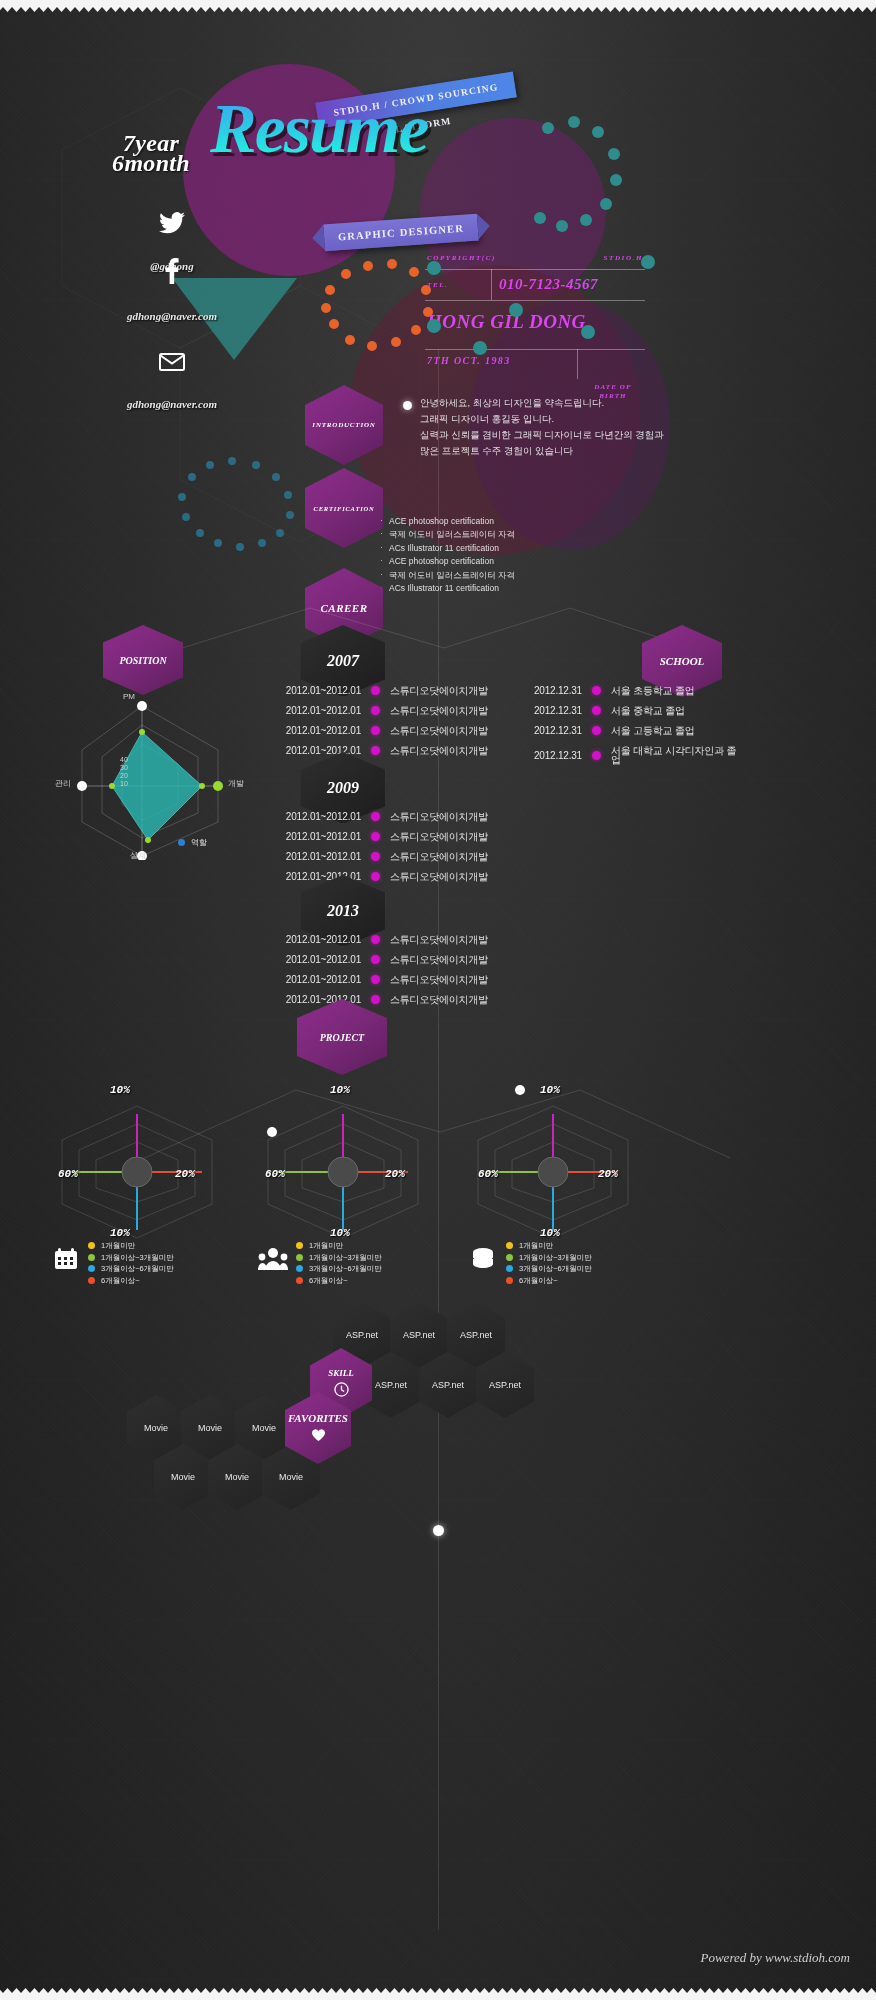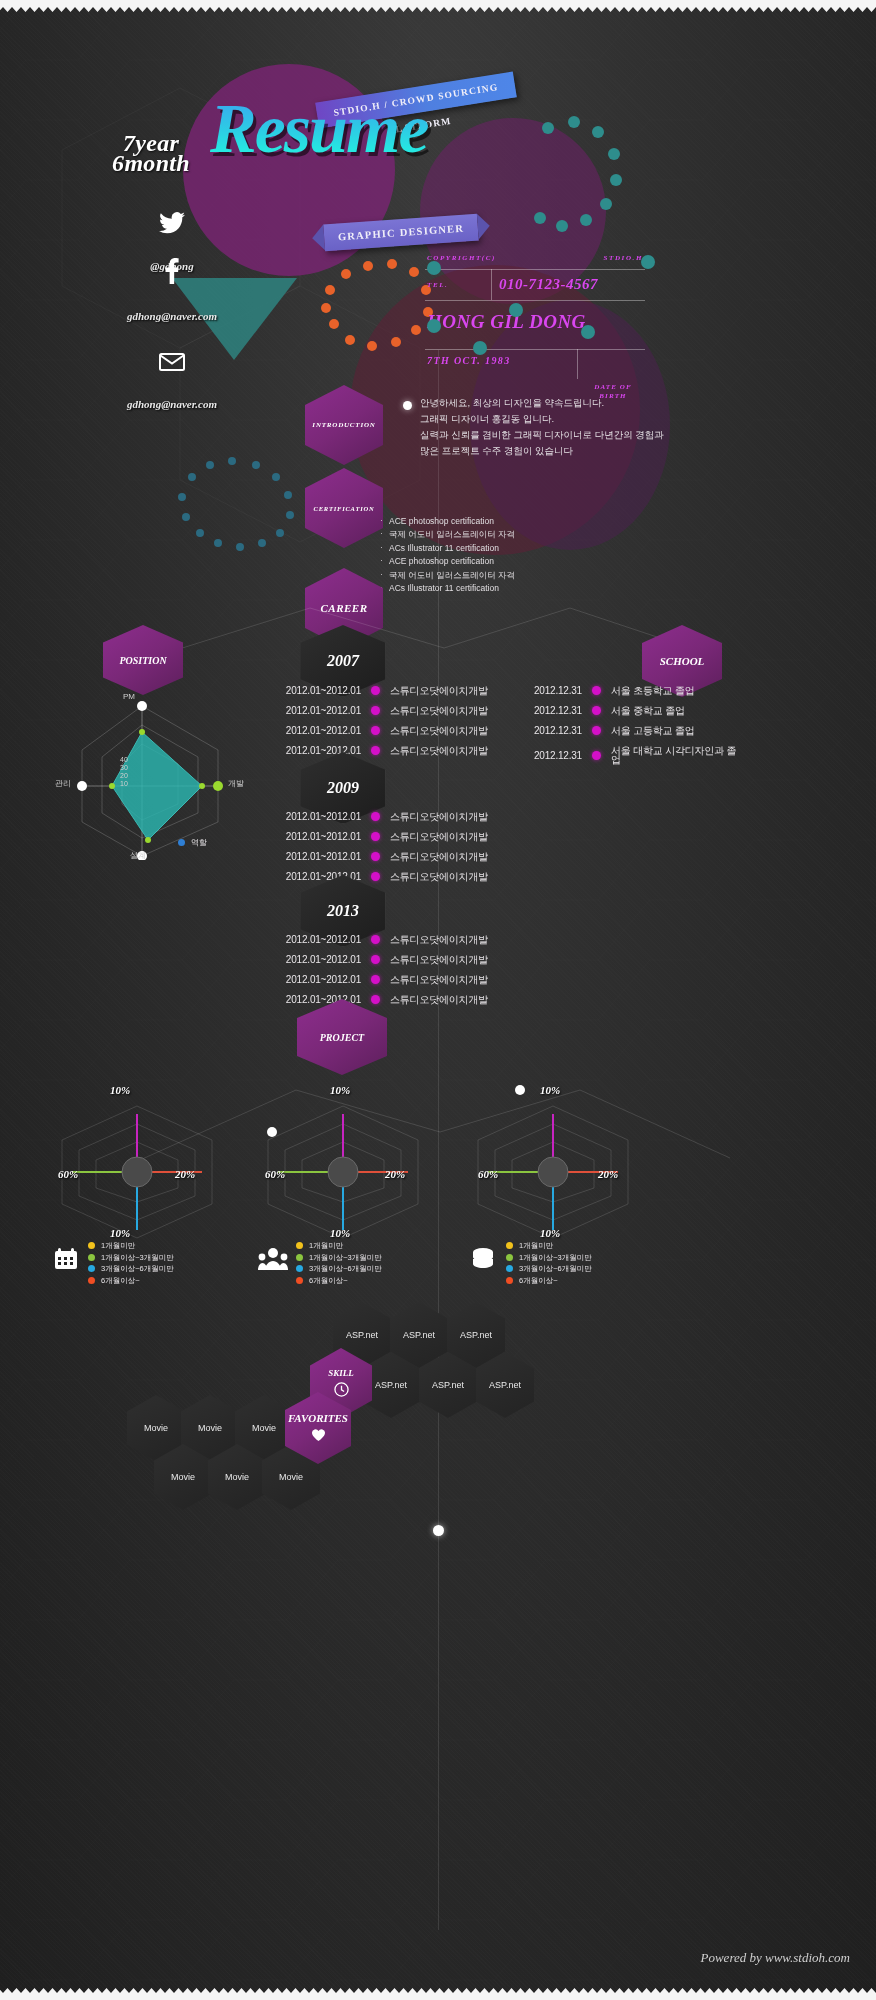--- a/index.html
+++ b/index.html
@@ -99,21 +99,21 @@
   .tl .t{flex:1;letter-spacing:-.2px;}
 
   .school .d{width:62px;}
   .school .t{width:120px;}
 
   
   .spine{position:absolute;left:438px;width:1px;background:rgba(255,255,255,.11);}
 
   
   .radarlabel{position:absolute;font-size:8px;color:#cfcfcf;}
-  .pct{position:absolute;font-family:Liberation Serif, serif;font-style:italic;
+  .pct{position:absolute;font-family:Liberation Mono, monospace;font-style:italic;
        font-weight:bold;font-size:11px;color:#fff;text-shadow:1px 1px 2px #000;}
 
   .legend{position:absolute;font-size:7.5px;line-height:11.5px;color:#e6e3e6;}
   .legend .lr{display:flex;align-items:center;}
   .legend .sw{width:7px;height:7px;border-radius:50%;margin-right:6px;flex:none;}
 
   .ico{position:absolute;color:#fff;}
 
   
   .minihex{position:absolute;width:58px;height:66px;display:flex;align-items:center;

